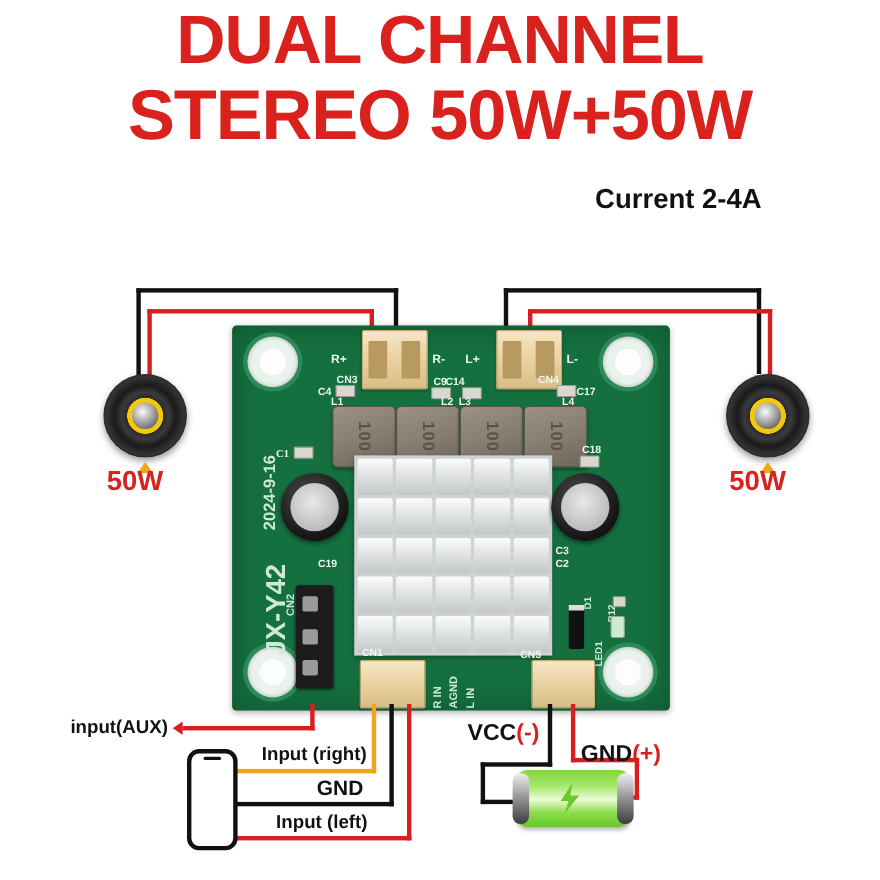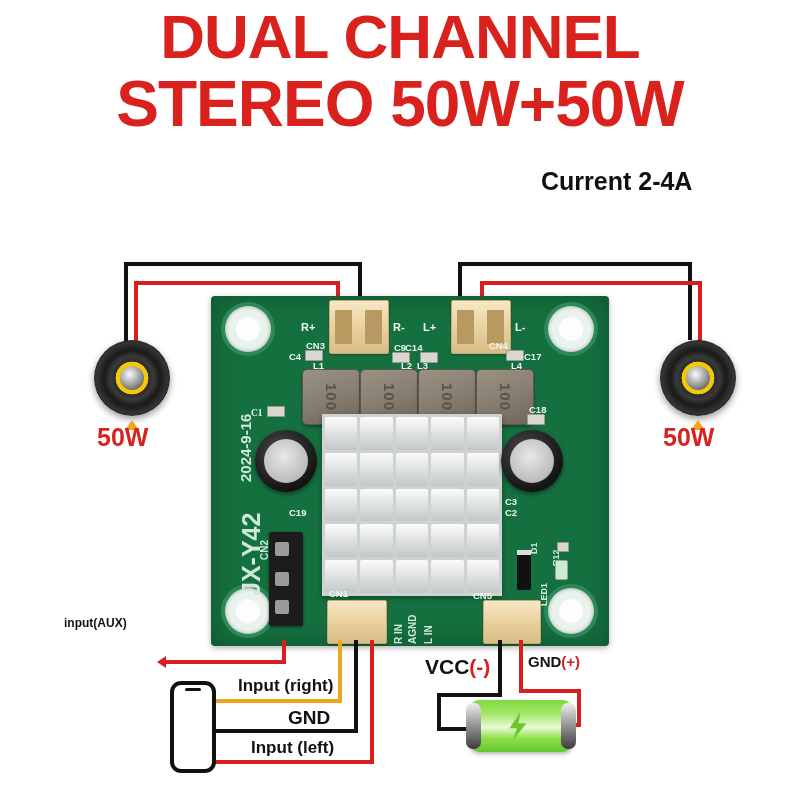--- a/index.html
+++ b/index.html
@@ -182,21 +182,21 @@
 
     <div class="silk" style="left:78px;top:55px;">C4</div>
     <div class="pad" style="left:94px;top:54px;width:16px;height:9px;"></div>
     <div class="silk" style="left:183px;top:46px;">C9</div>
     <div class="pad" style="left:181px;top:56px;width:16px;height:9px;"></div>
     <div class="silk" style="left:194px;top:46px;">C14</div>
     <div class="pad" style="left:209px;top:56px;width:16px;height:9px;"></div>
     <div class="pad" style="left:295px;top:54px;width:16px;height:9px;"></div>
     <div class="silk" style="left:313px;top:55px;">C17</div>
 
-    <div class="silk" style="left:90px;top:64px;margin-left:12px;">L1</div>
+    <div class="silk" style="left:90px;top:64px;">L1</div>
     <div class="silk" style="left:190px;top:64px;">L2</div>
     <div class="silk" style="left:206px;top:64px;">L3</div>
     <div class="silk" style="left:300px;top:64px;">L4</div>
 
     <div class="ind" style="left:91px;top:73px;">
       <span>100</span>
       </div>
     <div class="ind" style="left:149px;top:73px;">
       <span>100</span>
       </div>
@@ -273,21 +273,21 @@
     <div class="diode" style="left:306px;top:254px;"></div>
     <div class="bigrot" style="left:340px;top:270px;font-size:9px;">R12</div>
     <div class="pad" style="left:346px;top:246px;width:10px;height:8px;"></div>
     <div class="bigrot" style="left:328px;top:310px;font-size:9px;">LED1</div>
     <div class="led" style="left:344px;top:264px;"></div>
   </div>
 
   <div class="w red" style="left:166px;top:660px;width:120px;height:4px;"></div>
   <div class="w red" style="left:282px;top:640px;width:4px;height:24px;"></div>
   <div class="arrowL" style="left:157px;top:656px;"></div>
-  <div class="lbl" style="left:64px;top:616px;font-size:12px;">input(AUX)</div>
+  <div class="lbl" style="left:64px;top:651px;font-size:17px;">input(AUX)</div>
 
   <div class="w org" style="left:214px;top:699px;width:128px;height:4px;"></div>
   <div class="w org" style="left:338px;top:640px;width:4px;height:63px;"></div>
   <div class="lbl" style="left:238px;top:676px;font-size:17px;">Input (right)</div>
 
   <div class="w" style="left:214px;top:729px;width:144px;height:4px;"></div>
   <div class="w" style="left:354px;top:640px;width:4px;height:93px;"></div>
   <div class="lbl" style="left:288px;top:707px;font-size:19px;">GND</div>
 
   <div class="w red" style="left:214px;top:760px;width:160px;height:4px;"></div>
@@ -300,21 +300,21 @@
   <div class="w" style="left:437px;top:693px;width:65px;height:4px;"></div>
   <div class="w" style="left:437px;top:693px;width:4px;height:38px;"></div>
   <div class="w" style="left:437px;top:727px;width:36px;height:4px;"></div>
 
   <div class="w red" style="left:519px;top:640px;width:4px;height:53px;"></div>
   <div class="w red" style="left:519px;top:689px;width:62px;height:4px;"></div>
   <div class="w red" style="left:577px;top:689px;width:4px;height:38px;"></div>
   <div class="w red" style="left:561px;top:723px;width:20px;height:4px;"></div>
 
   <div class="lbl" style="left:425px;top:655px;font-size:21px;"><span>VCC</span><span class="neg">(-)</span></div>
-  <div class="lbl" style="left:528px;top:653px;font-size:15px;"><span>GND</span><span class="neg">(+)</span></div>
+  <div class="lbl" style="left:528px;top:674px;font-size:21px;"><span>GND</span><span class="neg">(+)</span></div>
 
   <div class="batt">
     <div class="cap" style="left:-4px;"></div>
     <div class="cap" style="left:91px;"></div>
     <div class="bolt"></div>
   </div>
 
 </div>
 
 </body></html>

